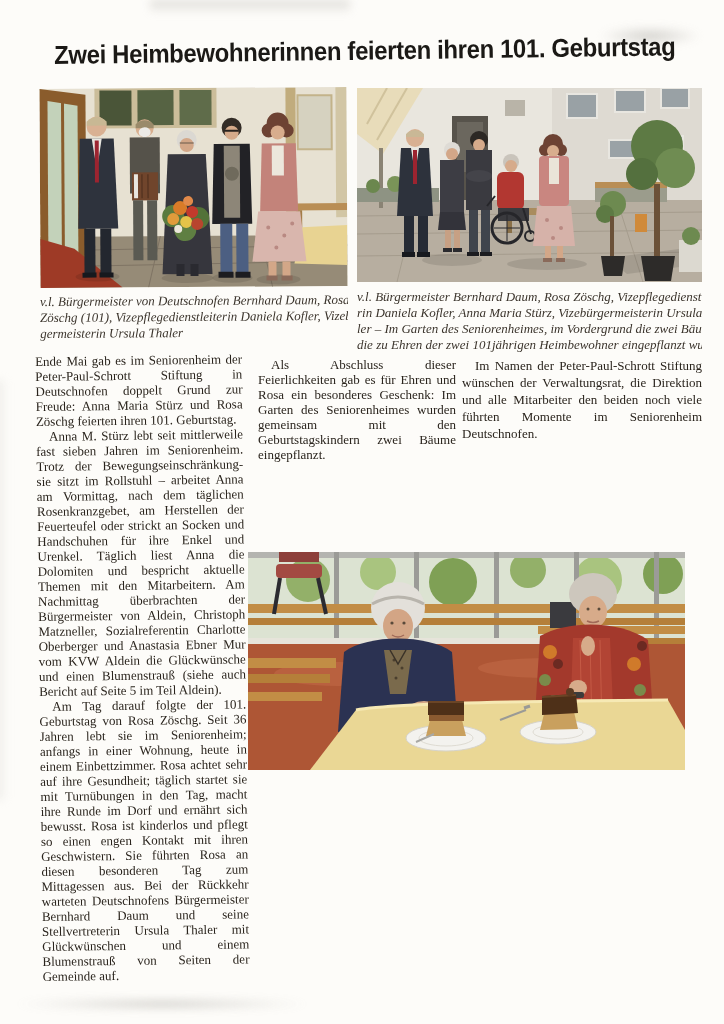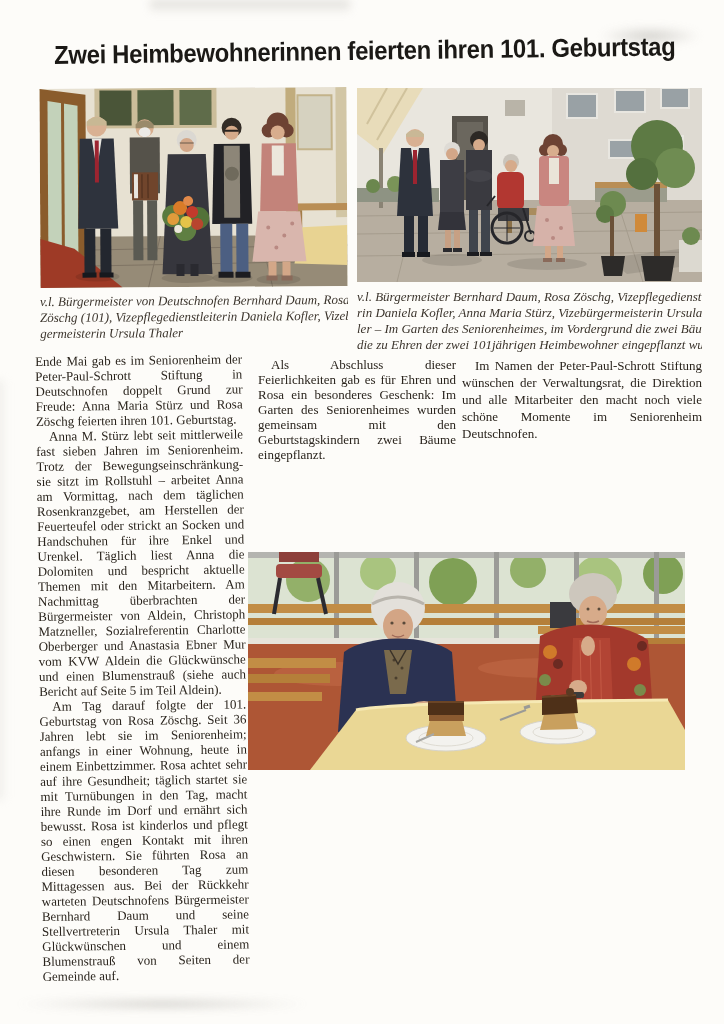--- a/index.html
+++ b/index.html
@@ -287,21 +287,21 @@
     <p>Ende Mai gab es im Seniorenheim der Peter-Paul-Schrott Stiftung in Deutschnofen doppelt Grund zur Freude: Anna Maria Stürz und Rosa Zöschg feierten ihren 101. Geburtstag.</p>
     <p class="indent">Anna M. Stürz lebt seit mittlerweile fast sieben Jahren im Seniorenheim. Trotz der Bewegungseinschränkung- sie sitzt im Rollstuhl – arbeitet Anna am Vormittag, nach dem täglichen Rosenkranzgebet, am Herstellen der Feuerteufel oder strickt an Socken und Handschuhen für ihre Enkel und Urenkel. Täglich liest Anna die Dolomiten und bespricht aktuelle Themen mit den Mitarbeitern. Am Nachmittag überbrachten der Bürgermeister von Aldein, Christoph Matzneller, Sozialreferentin Charlotte Oberberger und Anastasia Ebner Mur vom KVW Aldein die Glückwünsche und einen Blumenstrauß (siehe auch Bericht auf Seite 5 im Teil Aldein).</p>
     <p class="indent">Am Tag darauf folgte der 101. Geburtstag von Rosa Zöschg. Seit 36 Jahren lebt sie im Seniorenheim; anfangs in einer Wohnung, heute in einem Einbettzimmer. Rosa achtet sehr auf ihre Gesundheit; täglich startet sie mit Turnübungen in den Tag, macht ihre Runde im Dorf und ernährt sich bewusst. Rosa ist kinderlos und pflegt so einen engen Kontakt mit ihren Geschwistern. Sie führten Rosa an diesen besonderen Tag zum Mittagessen aus. Bei der Rückkehr warteten Deutschnofens Bürgermeister Bernhard Daum und seine Stellvertreterin Ursula Thaler mit Glückwünschen und einem Blumenstrauß von Seiten der Gemeinde auf.</p>
   </div>
 
   <div class="col col2">
     <p class="indent">Als Abschluss dieser Feierlichkeiten gab es für Ehren und Rosa ein besonderes Geschenk: Im Garten des Seniorenheimes wurden gemeinsam mit den Geburtstagskindern zwei Bäume eingepflanzt.</p>
   </div>
 
   <div class="col col3">
-    <p class="indent">Im Namen der Peter-Paul-Schrott Stiftung wünschen der Verwaltungsrat, die Direktion und alle Mitarbeiter den macht noch viele schöne Momente im Seniorenheim Deutschnofen.</p>
+    <p class="indent">Im Namen der Peter-Paul-Schrott Stiftung wünschen der Verwaltungsrat, die Direktion und alle Mitarbeiter den beiden noch viele führten Momente im Seniorenheim Deutschnofen.</p>
   </div>
 
   <figure class="photo photo3">
     <svg viewBox="0 0 437 218" preserveAspectRatio="none">
       <rect width="437" height="218" fill="#c7cdbf"></rect>
 
       <rect x="0" y="0" width="437" height="92" fill="#dce3d2"></rect>
       <circle cx="60" cy="28" r="22" fill="#93b069"></circle>
       <circle cx="130" cy="20" r="18" fill="#a9c47f"></circle>
       <circle cx="205" cy="30" r="24" fill="#7fa055"></circle>

